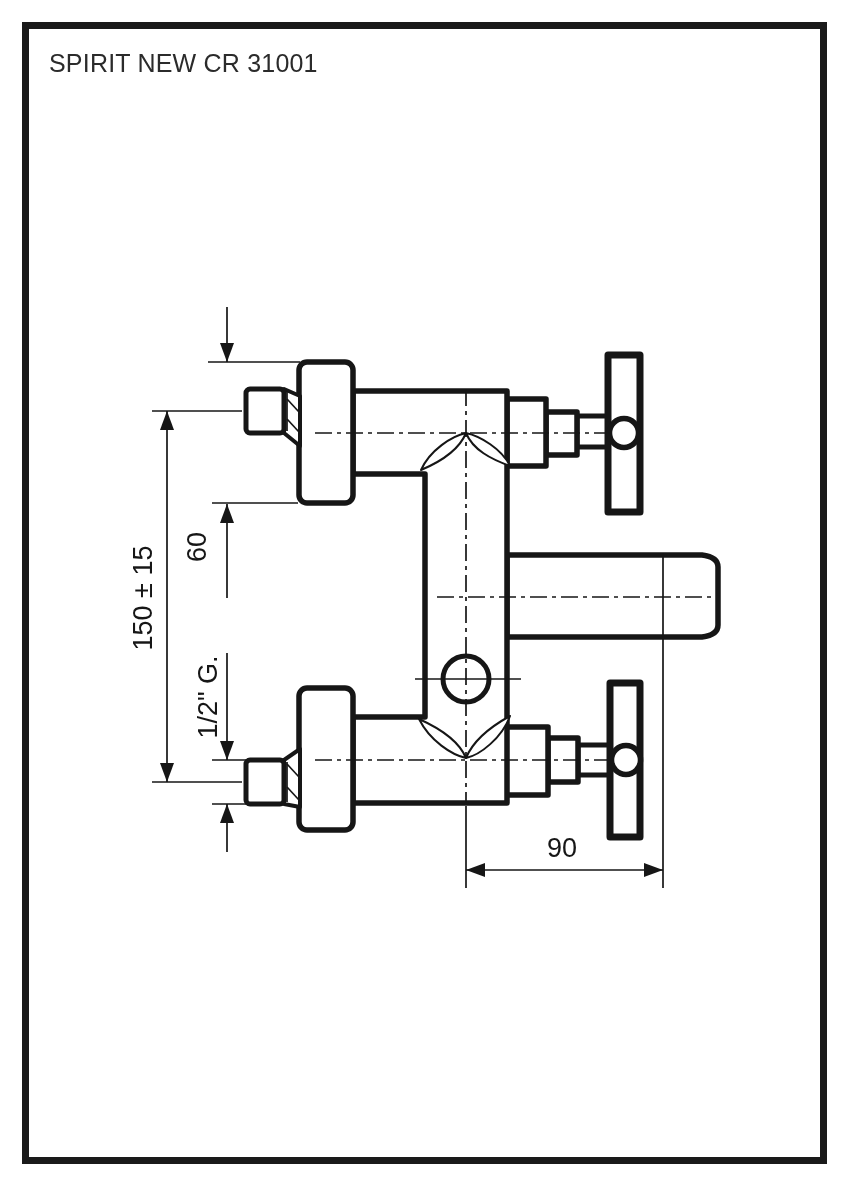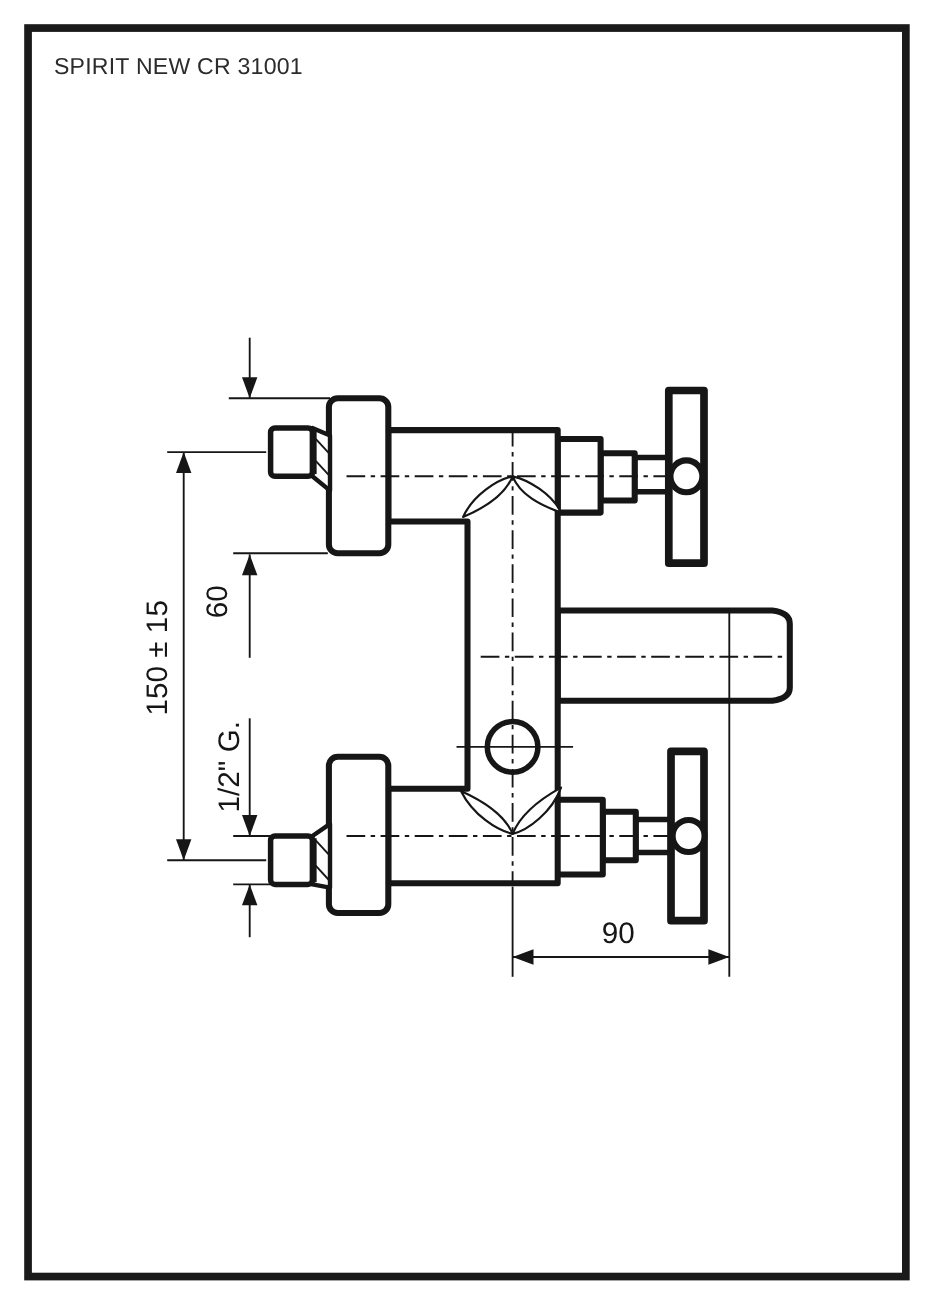--- a/index.html
+++ b/index.html
@@ -13,21 +13,21 @@
   .frame{
     position:absolute;
     left:22px;top:22px;
     width:805px;height:1142px;
     border:7px solid #1a1a1a;
     box-sizing:border-box;
   }
   .title{
     position:absolute;
     left:49px;top:49px;
-    font-size:21px;
+    font-size:25px;
     color:#2b2b2b;
     letter-spacing:0.2px;
     white-space:nowrap;
   }
   svg.drawing{position:absolute;left:0;top:0;}
   .dim-label{
     font-family:"Liberation Sans", sans-serif;
     font-size:27px;
     fill:#161616;
   }

